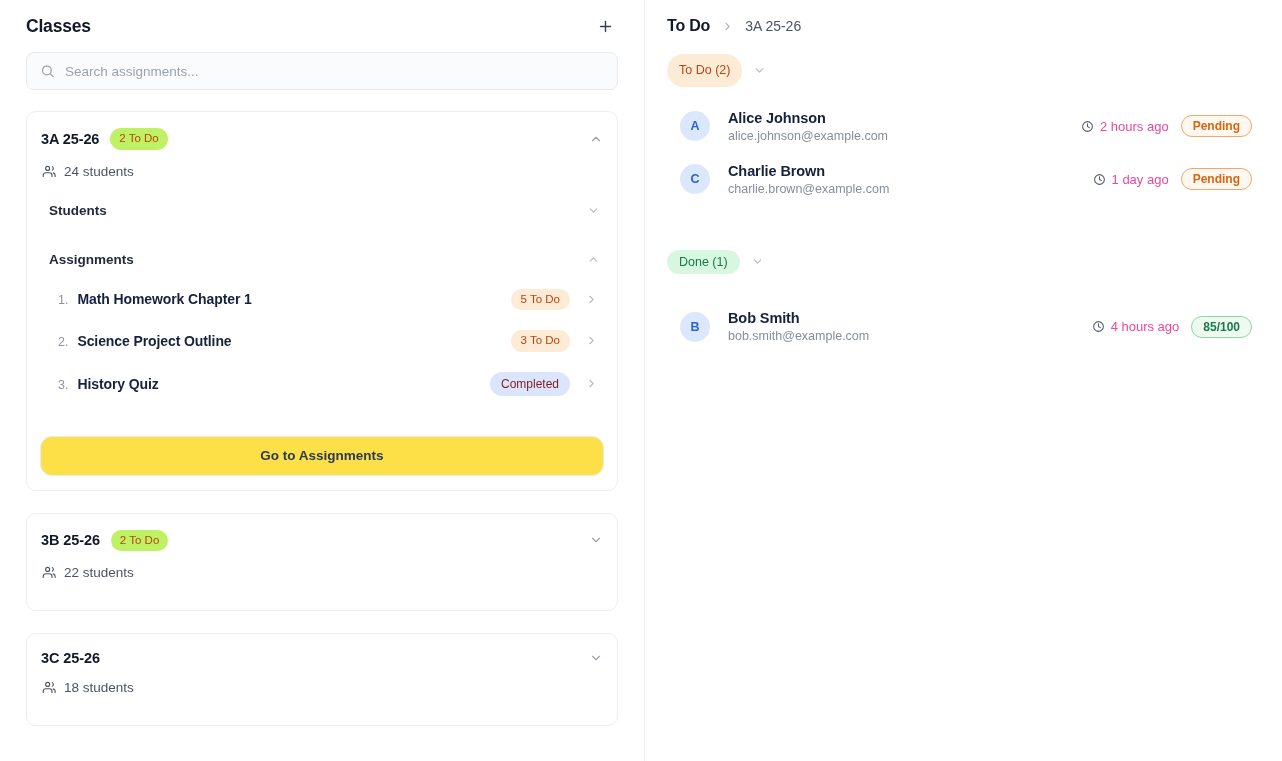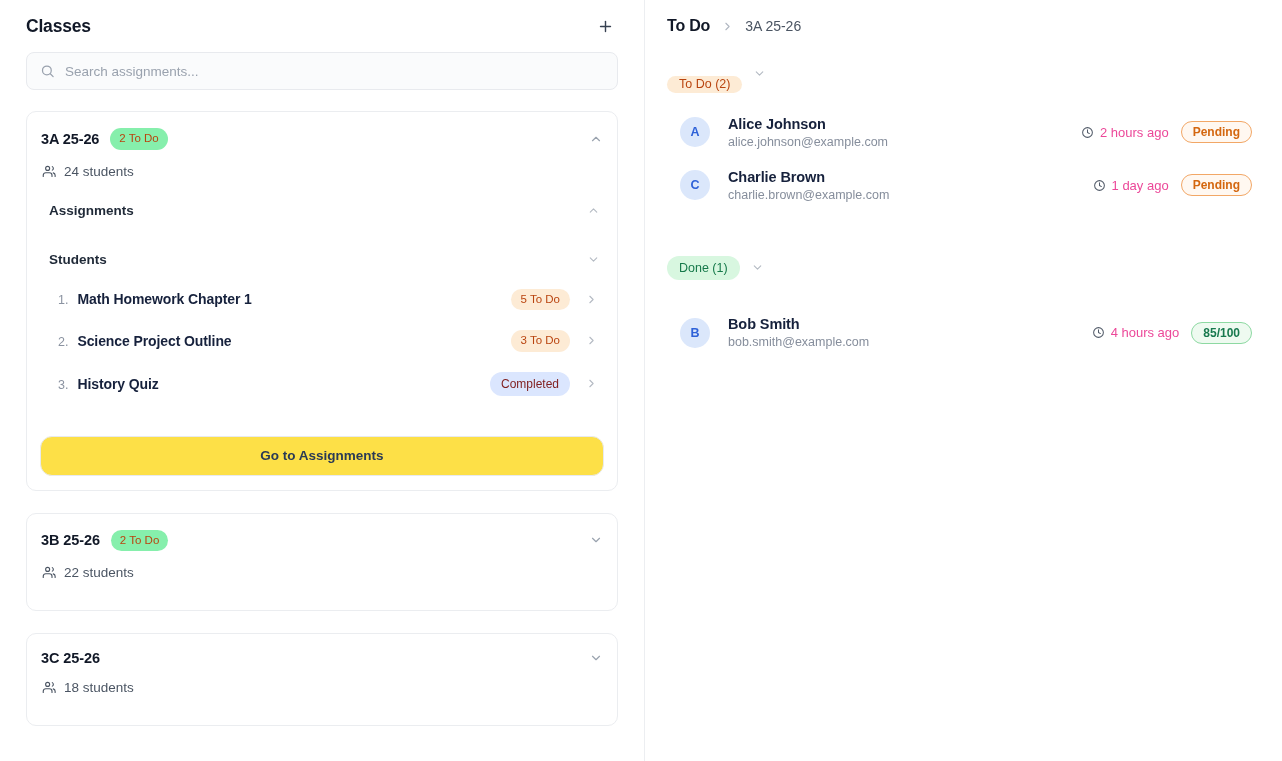--- a/index.html
+++ b/index.html
@@ -101,21 +101,21 @@
   .badge {
     display: inline-flex;
     align-items: center;
     justify-content: center;
     border-radius: 999px;
     font-size: 11.5px;
     line-height: 1;
     white-space: nowrap;
   }
   .badge-todo-solid {
-    background: #86efac;
+    background: #bef264;
     color: #b9440f;
     padding: 5px 9px;
   }
   .badge-todo-pill {
     background: #fdebd5;
     color: #b9440f;
     padding: 5px 10px;
     font-size: 11.5px;
   }
   .badge-completed {
@@ -136,23 +136,22 @@
     background: #eefaf0;
     border: 1px solid #8dd9a2;
     color: #18794e;
     padding: 4px 11px;
     font-size: 12px;
     font-weight: bold;
   }
   .badge-section-todo {
     background: #fdebd5;
     color: #b9440f;
-    padding: 2px 12px;
+    padding: 10px 12px;
     font-size: 12.5px;
-    margin-top: 22px;
   }
   .badge-section-done {
     background: #d8f7e0;
     color: #16794a;
     padding: 6px 12px;
     font-size: 12.5px;
   }
 
   .students-count {
     display: flex;
@@ -357,33 +356,33 @@
               <path d="M16 20v-2a4 4 0 0 0-4-4H6a4 4 0 0 0-4 4v2"></path>
               <circle cx="9" cy="7" r="3.2"></circle>
               <path d="M21 20v-2a4 4 0 0 0-3-3.87"></path>
               <path d="M16.5 4.2a3.2 3.2 0 0 1 0 5.6"></path>
             </svg>
           </span>
           <span>24 students</span>
         </div>
 
         <div class="section-row">
+          <span class="section-label">Students</span>
+          <span class="chev-sm">
+            <svg width="13" height="13" viewBox="0 0 24 24" fill="none" stroke="currentColor" stroke-width="2" stroke-linecap="round" stroke-linejoin="round">
+              <polyline points="6 9 12 15 18 9"></polyline>
+            </svg>
+          </span>
+        </div>
+
+        <div class="section-row">
           <span class="section-label">Assignments</span>
           <span class="chev-sm">
             <svg width="13" height="13" viewBox="0 0 24 24" fill="none" stroke="currentColor" stroke-width="2" stroke-linecap="round" stroke-linejoin="round">
               <polyline points="6 15 12 9 18 15"></polyline>
-            </svg>
-          </span>
-        </div>
-
-        <div class="section-row">
-          <span class="section-label">Students</span>
-          <span class="chev-sm">
-            <svg width="13" height="13" viewBox="0 0 24 24" fill="none" stroke="currentColor" stroke-width="2" stroke-linecap="round" stroke-linejoin="round">
-              <polyline points="6 9 12 15 18 9"></polyline>
             </svg>
           </span>
         </div>
 
         <div class="assignment-list">
 
           <div class="assignment-row">
             <div class="assignment-left">
               <span class="assignment-index">1.</span>
               <span class="assignment-title">Math Homework Chapter 1</span>

